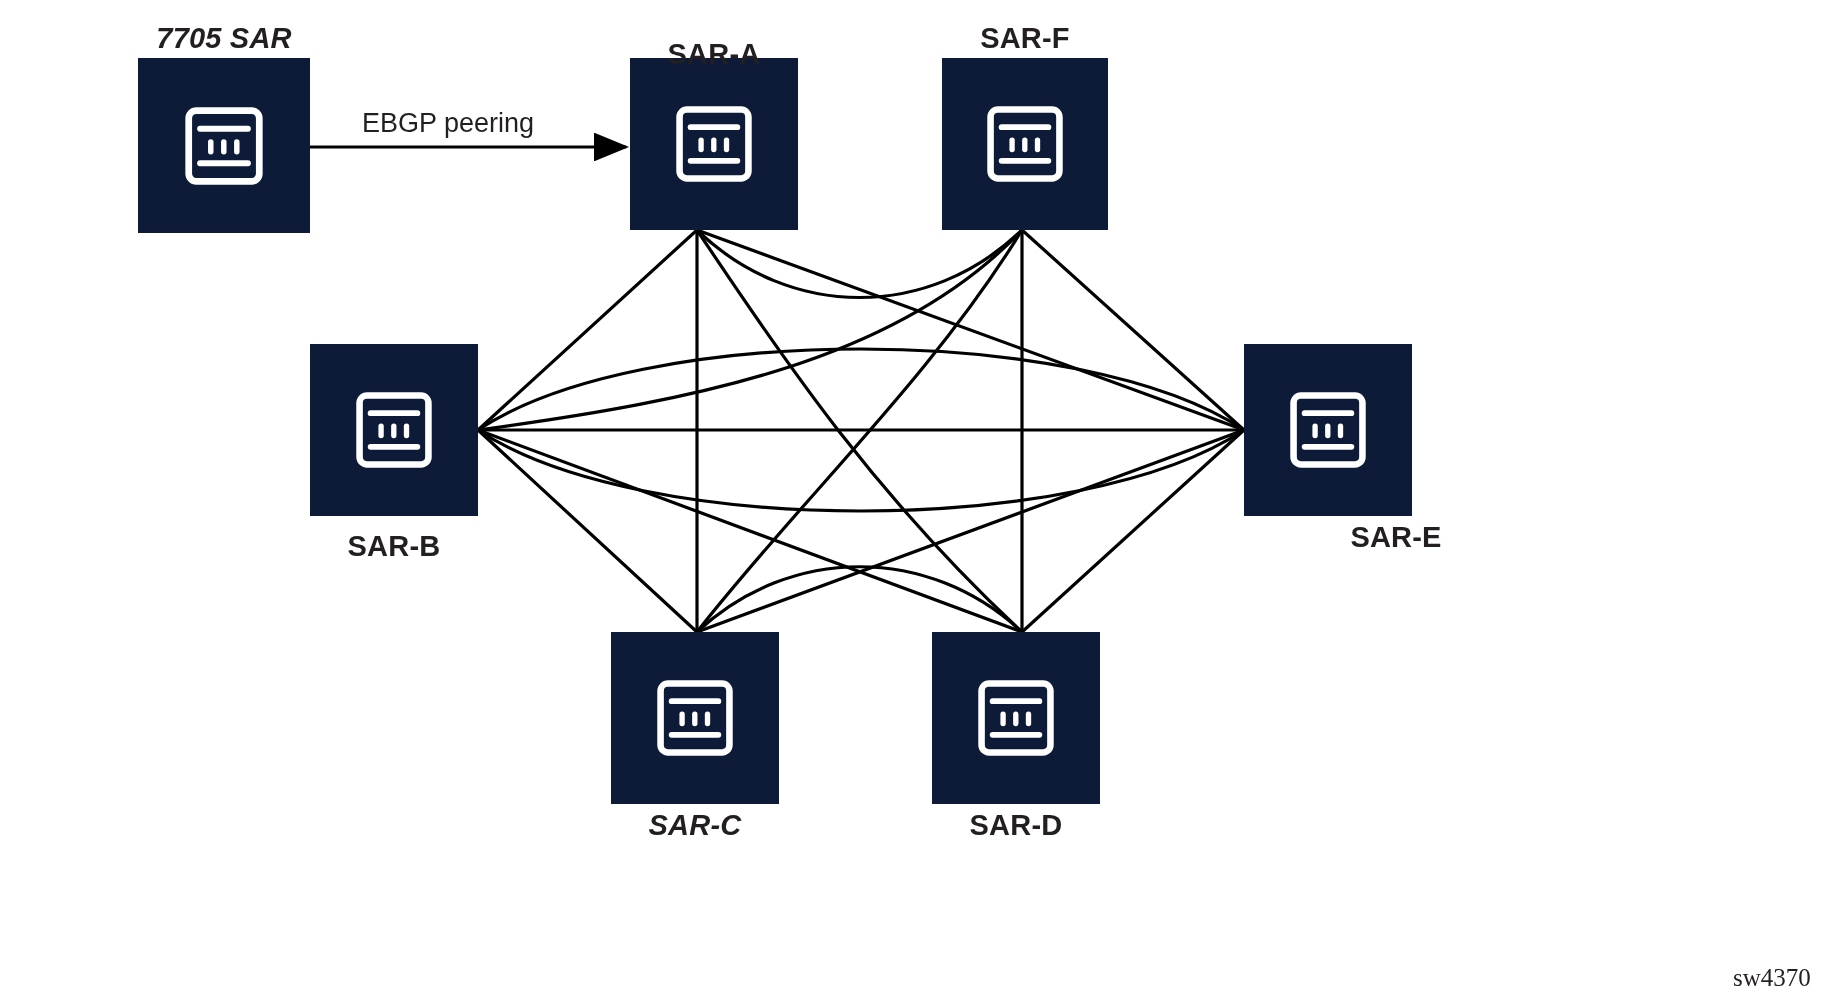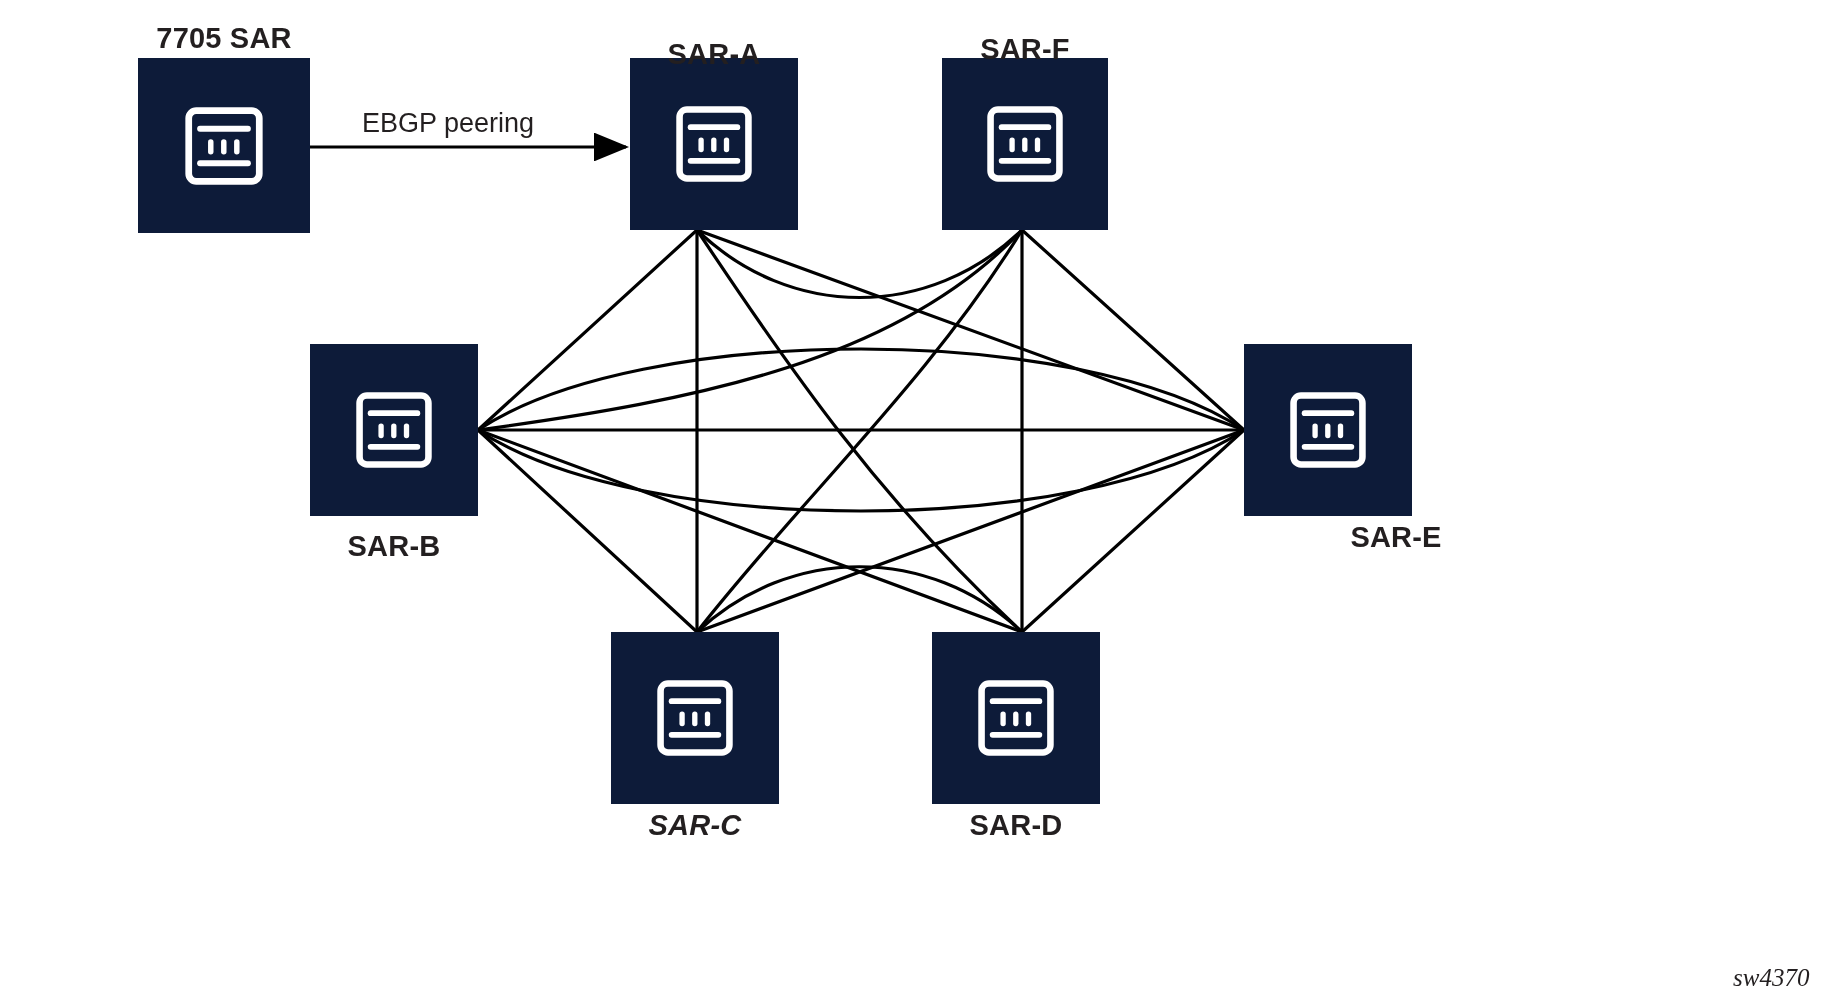--- a/index.html
+++ b/index.html
@@ -53,21 +53,20 @@
   }
   .edge-label {
     position: absolute;
     color: #231f20;
     font-size: 27px;
     white-space: nowrap;
   }
   .watermark {
     position: absolute;
     font-family: "Liberation Serif", serif;
-    font-style: italic;
     font-size: 25px;
     color: #231f20;
     white-space: nowrap;
   }
 </style>
 </head>
 <body>
 
 <div id="canvas">
 
@@ -122,21 +121,21 @@
   <div class="node" style="left:138px; top:58px; width:172px; height:175px;">
     <svg class="node-icon" width="84" height="84" viewBox="0 0 100 100" xmlns="http://www.w3.org/2000/svg">
       <rect x="8" y="8" width="84" height="84" rx="9" ry="9" fill="none" stroke="#ffffff" stroke-width="8"></rect>
       <rect x="18" y="26" width="64" height="7" rx="3.5" fill="#ffffff"></rect>
       <rect x="18" y="67" width="64" height="7" rx="3.5" fill="#ffffff"></rect>
       <rect x="31" y="42" width="6.5" height="18" rx="3.2" fill="#ffffff"></rect>
       <rect x="46.5" y="42" width="6.5" height="18" rx="3.2" fill="#ffffff"></rect>
       <rect x="62" y="42" width="6.5" height="18" rx="3.2" fill="#ffffff"></rect>
     </svg>
   </div>
-  <div class="node-label" style="left:138px; top:22px; width:172px;">7705 SAR</div>
+  <div class="node-label" style="left:138px; top:22px; width:172px;font-style:italic;">7705 SAR</div>
 
   <div class="node" style="left:630px; top:58px; width:168px; height:172px;">
     <svg class="node-icon" width="82" height="82" viewBox="0 0 100 100" xmlns="http://www.w3.org/2000/svg">
       <rect x="8" y="8" width="84" height="84" rx="9" ry="9" fill="none" stroke="#ffffff" stroke-width="8"></rect>
       <rect x="18" y="26" width="64" height="7" rx="3.5" fill="#ffffff"></rect>
       <rect x="18" y="67" width="64" height="7" rx="3.5" fill="#ffffff"></rect>
       <rect x="31" y="42" width="6.5" height="18" rx="3.2" fill="#ffffff"></rect>
       <rect x="46.5" y="42" width="6.5" height="18" rx="3.2" fill="#ffffff"></rect>
       <rect x="62" y="42" width="6.5" height="18" rx="3.2" fill="#ffffff"></rect>
     </svg>
@@ -146,21 +145,21 @@
   <div class="node" style="left:942px; top:58px; width:166px; height:172px;">
     <svg class="node-icon" width="82" height="82" viewBox="0 0 100 100" xmlns="http://www.w3.org/2000/svg">
       <rect x="8" y="8" width="84" height="84" rx="9" ry="9" fill="none" stroke="#ffffff" stroke-width="8"></rect>
       <rect x="18" y="26" width="64" height="7" rx="3.5" fill="#ffffff"></rect>
       <rect x="18" y="67" width="64" height="7" rx="3.5" fill="#ffffff"></rect>
       <rect x="31" y="42" width="6.5" height="18" rx="3.2" fill="#ffffff"></rect>
       <rect x="46.5" y="42" width="6.5" height="18" rx="3.2" fill="#ffffff"></rect>
       <rect x="62" y="42" width="6.5" height="18" rx="3.2" fill="#ffffff"></rect>
     </svg>
   </div>
-  <div class="node-label" style="left:942px; top:33px; width:166px;">SAR-F</div>
+  <div class="node-label" style="left:942px; top:22px; width:166px;">SAR-F</div>
 
   <div class="node" style="left:310px; top:344px; width:168px; height:172px;">
     <svg class="node-icon" width="82" height="82" viewBox="0 0 100 100" xmlns="http://www.w3.org/2000/svg">
       <rect x="8" y="8" width="84" height="84" rx="9" ry="9" fill="none" stroke="#ffffff" stroke-width="8"></rect>
       <rect x="18" y="26" width="64" height="7" rx="3.5" fill="#ffffff"></rect>
       <rect x="18" y="67" width="64" height="7" rx="3.5" fill="#ffffff"></rect>
       <rect x="31" y="42" width="6.5" height="18" rx="3.2" fill="#ffffff"></rect>
       <rect x="46.5" y="42" width="6.5" height="18" rx="3.2" fill="#ffffff"></rect>
       <rect x="62" y="42" width="6.5" height="18" rx="3.2" fill="#ffffff"></rect>
     </svg>

